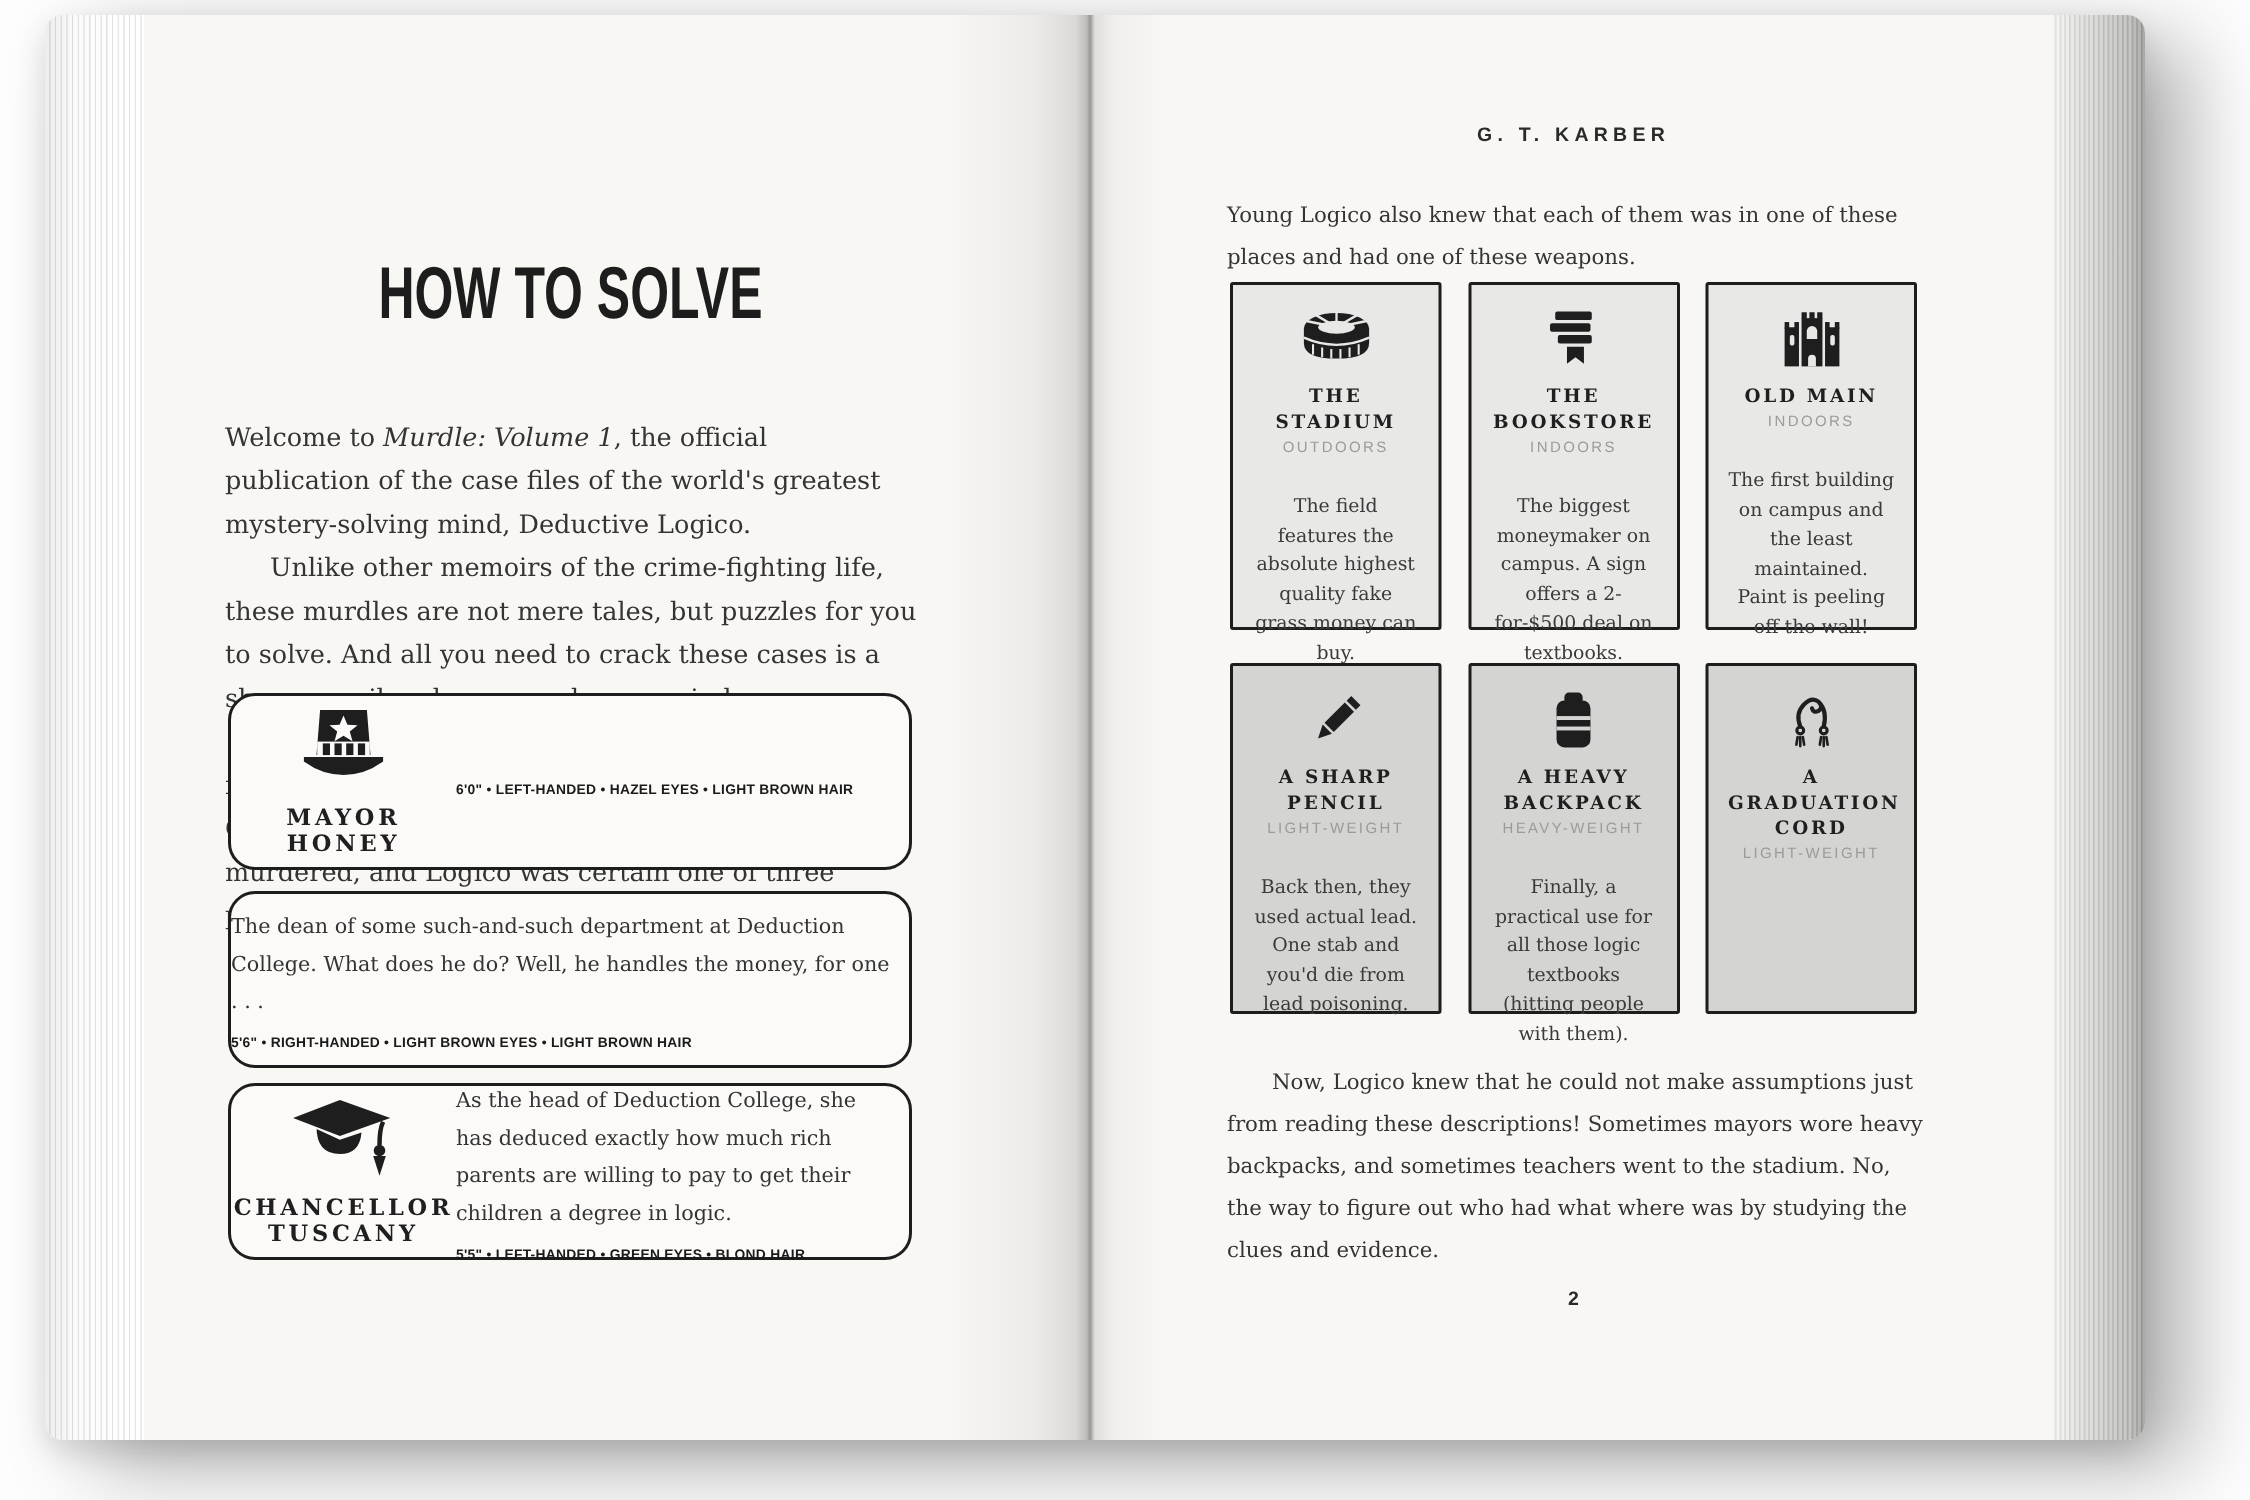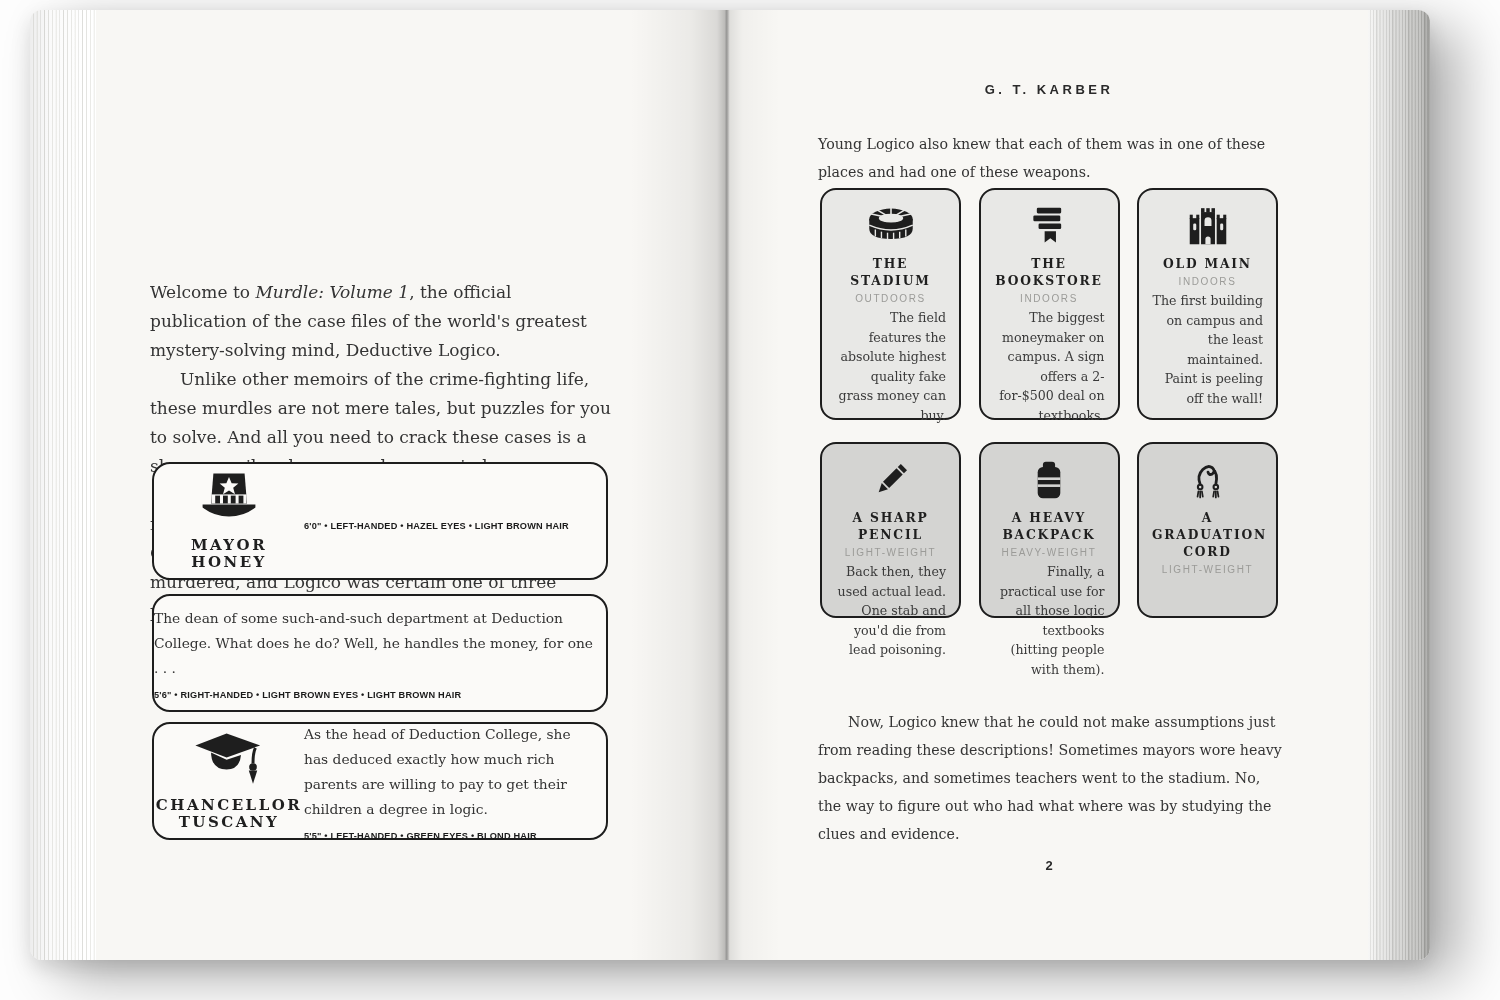--- a/index.html
+++ b/index.html
@@ -80,53 +80,56 @@
   .rp-text{
     left:788px;width:464px;font-size:14.2px;line-height:28px;color:#343434;
   }
   .rp-text p{margin:0;}
   .rp-text p.ind{text-indent:30px;}
   .card-row{
     left:790px;width:458px;display:flex;justify-content:space-between;
   }
   .game-card{
     width:141px;box-sizing:border-box;
-    border:2px solid #1d1d1d;border-radius:16px;
+    border:2px solid #1d1d1d;border-radius:2px;
     padding:12px 13px 10px 13px;text-align:center;
   }
   .game-card.location{background:#e8e8e6;height:232px;}
-  .game-card.weapon{background:#d4d4d2;height:176px;}
+  .game-card.weapon{background:#d4d4d2;height:234px;}
   .game-card svg{display:block;margin:4px auto 0 auto;}
   .card-title{
     margin-top:9px;font-size:12.3px;font-weight:bold;letter-spacing:1.8px;
     color:#1f1f1f;line-height:17px;
   }
   .card-subtitle{
     margin-top:4px;font-family:"Liberation Sans", sans-serif;
     font-size:10px;letter-spacing:1.6px;color:#9b9b98;
   }
   .card-body{
-    margin-top:4px;text-align:right;font-size:12.6px;line-height:19.5px;color:#3a3a3a;
+    margin-top:23px;text-align:center;font-size:12.6px;line-height:19.5px;color:#3a3a3a;
   }
   .page-number{
     left:788px;top:848px;width:462px;text-align:center;
     font-family:"Liberation Sans", sans-serif;font-weight:800;
     font-size:13px;color:#2a2a2a;
   }
   svg .blk{fill:#1e1e1e;}
   svg .wht{fill:#fbfaf8;}
   svg .whtc{fill:#e8e8e6;}
 </style>
 </head>
 <body>
 
 <div class="book">
   <div class="edge-left"></div>
   <div class="edge-right"></div>
 
+  <div class="abs page-title">
+    <span class="condense">HOW TO SOLVE</span>
+  </div>
 
   <div class="abs body-text">
     <p><span>Welcome to </span><span class="it">Murdle: Volume 1</span><span>, the official publication of the case files of the world's greatest mystery-solving mind, Deductive Logico.</span></p>
     <p class="ind">Unlike other memoirs of the crime-fighting life, these murdles are not mere tales, but puzzles for you to solve. And all you need to crack these cases is a sharp pencil and an even sharper mind.</p>
     <p class="ind">To prove it, let's review Deductive Logico's very first case, which he cracked as a junior at Deduction College. The student body president had been murdered, and Logico was certain one of three people had done it:</p>
   </div>
 
   <div class="abs suspect-card" style="top:452px;">
     <div class="suspect-icon-col">
       <svg width="72" height="60" viewBox="0 0 60 50">

